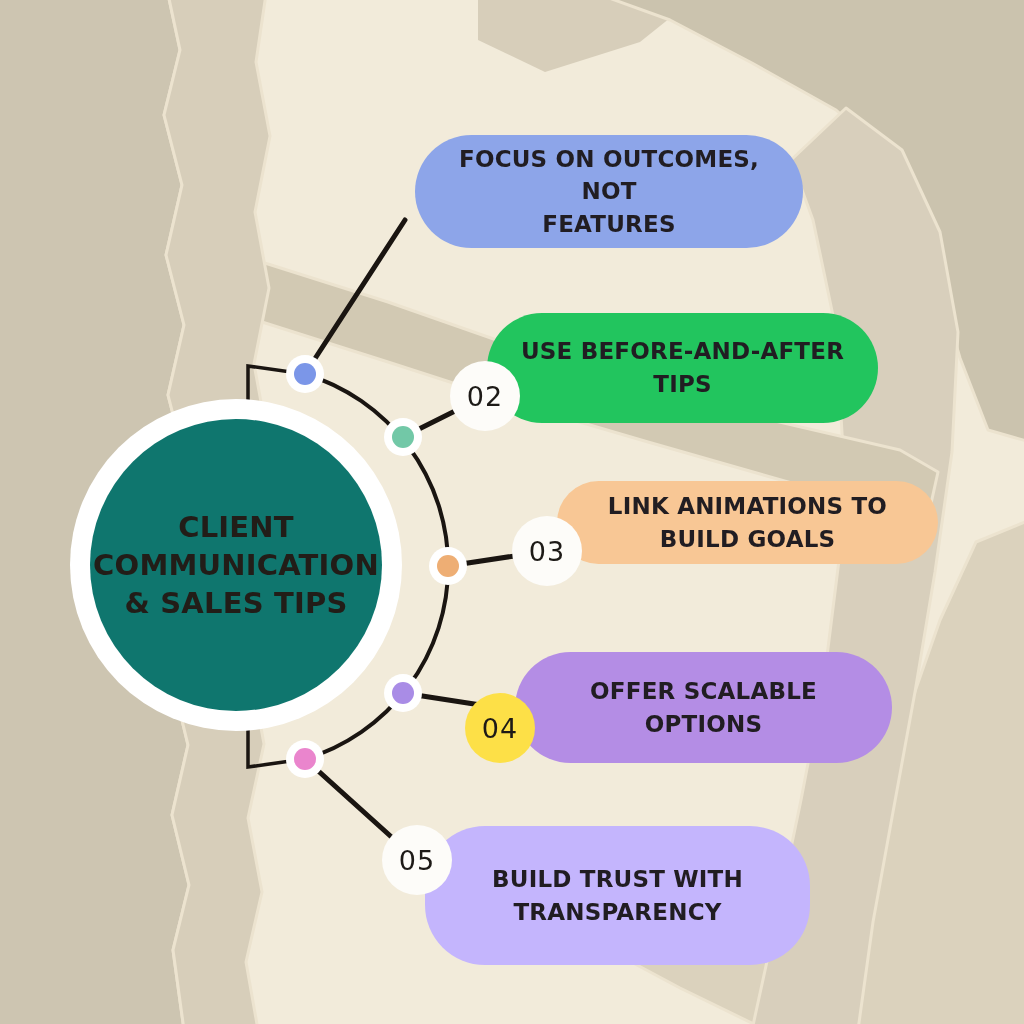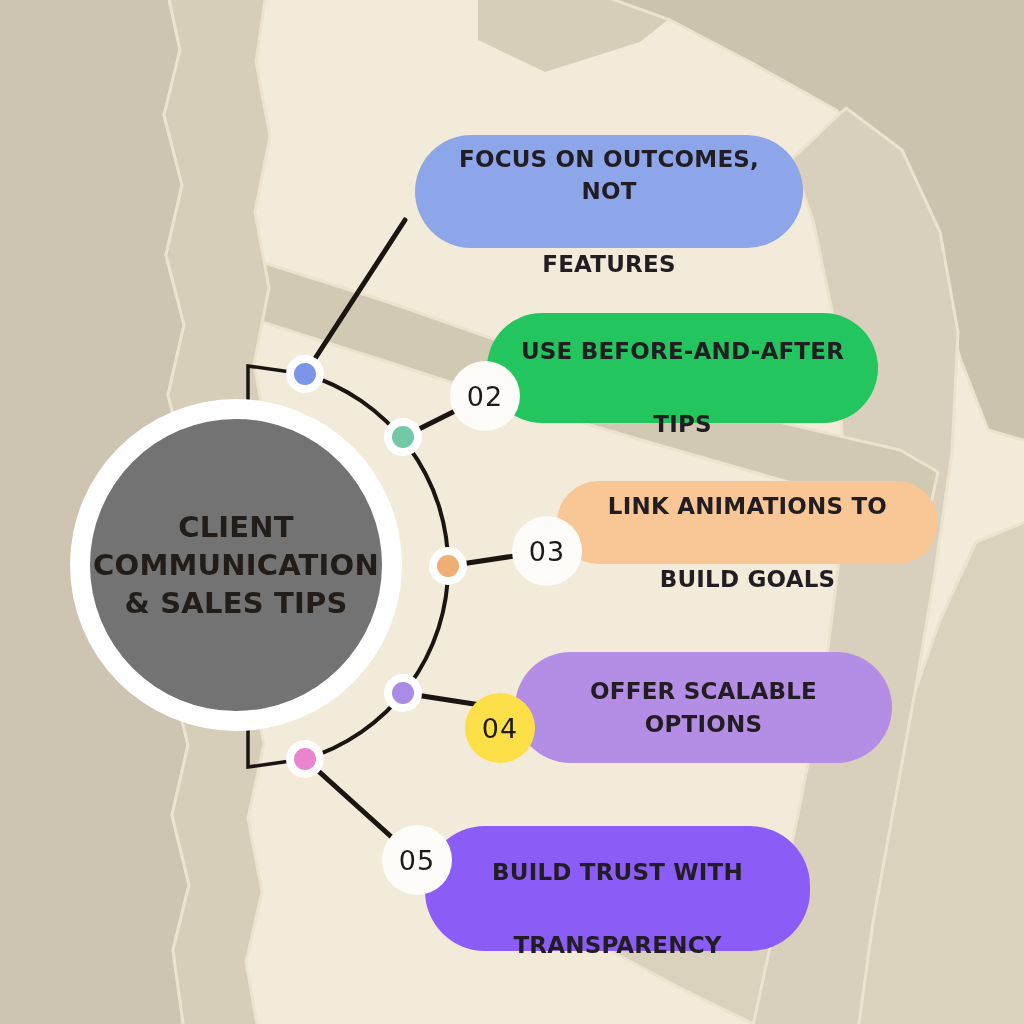--- a/index.html
+++ b/index.html
@@ -14,21 +14,21 @@
   .connector{fill:none;stroke-linecap:round;}
   .dot-ring{fill:#ffffff;}
   .pill{
     position:absolute;border-radius:60px;
     display:flex;align-items:center;justify-content:center;
   }
   .pill-text{
     text-align:center;font-weight:bold;font-size:23px;line-height:1.42;
     color:#211d22;letter-spacing:.2px;padding:0 30px;
   }
-  .pill-text span{display:block;margin-top:40px;}
+  .pill-text span{display:block;}
   .num{
     position:absolute;width:70px;height:70px;border-radius:50%;
     display:flex;align-items:center;justify-content:center;
     font-size:27px;color:#1d1a17;letter-spacing:1px;
   }
   .center-ring{
     position:absolute;left:70px;top:399px;width:332px;height:332px;border-radius:50%;
     display:flex;align-items:center;justify-content:center;
   }
   .center-inner{
@@ -82,21 +82,21 @@
       <circle class="dot-ring" cx="403" cy="693" r="19"></circle>
       <circle cx="403" cy="693" r="11" style="fill: rgb(169, 140, 230);"></circle>
     </g>
     <g>
       <circle class="dot-ring" cx="305" cy="759" r="19"></circle>
       <circle cx="305" cy="759" r="11" style="fill: rgb(234, 133, 205);"></circle>
     </g>
   </svg>
 
   <div class="center-ring" style="background-color: rgb(255, 255, 255);">
-    <div class="center-inner" style="background-color: #737373;">
+    <div class="center-inner" style="background-color: #0f766e;">
       <div class="center-text">
         <span>CLIENT</span>
         <span>COMMUNICATION</span>
         <span>&amp; SALES TIPS</span>
       </div>
     </div>
   </div>
 
   <div class="pill" style="left: 415px; top: 135px; width: 388px; height: 113px; background-color: rgb(141, 165, 233);">
     <div class="pill-text">
@@ -115,21 +115,21 @@
       <span>LINK ANIMATIONS TO</span>
       <span>BUILD GOALS</span>
     </div>
   </div>
   <div class="pill" style="left: 515px; top: 652px; width: 377px; height: 111px; background-color: rgb(180, 141, 229);">
     <div class="pill-text">
       <span>OFFER SCALABLE OPTIONS</span>
       <span></span>
     </div>
   </div>
-  <div class="pill" style="left: 425px; top: 826px; width: 385px; height: 125px; background-color: #8b5cf6;">
+  <div class="pill" style="left: 425px; top: 826px; width: 385px; height: 139px; background-color: #c4b5fd;">
     <div class="pill-text">
       <span>BUILD TRUST WITH</span>
       <span>TRANSPARENCY</span>
     </div>
   </div>
 
   <div class="num" style="left: 450px; top: 361px; background-color: rgb(253, 252, 249);">02</div>
   <div class="num" style="left: 512px; top: 516px; background-color: rgb(253, 252, 249);">03</div>
   <div class="num" style="left: 465px; top: 693px; background-color: #fde047;">04</div>
   <div class="num" style="left: 382px; top: 825px; background-color: rgb(253, 252, 249);">05</div>

